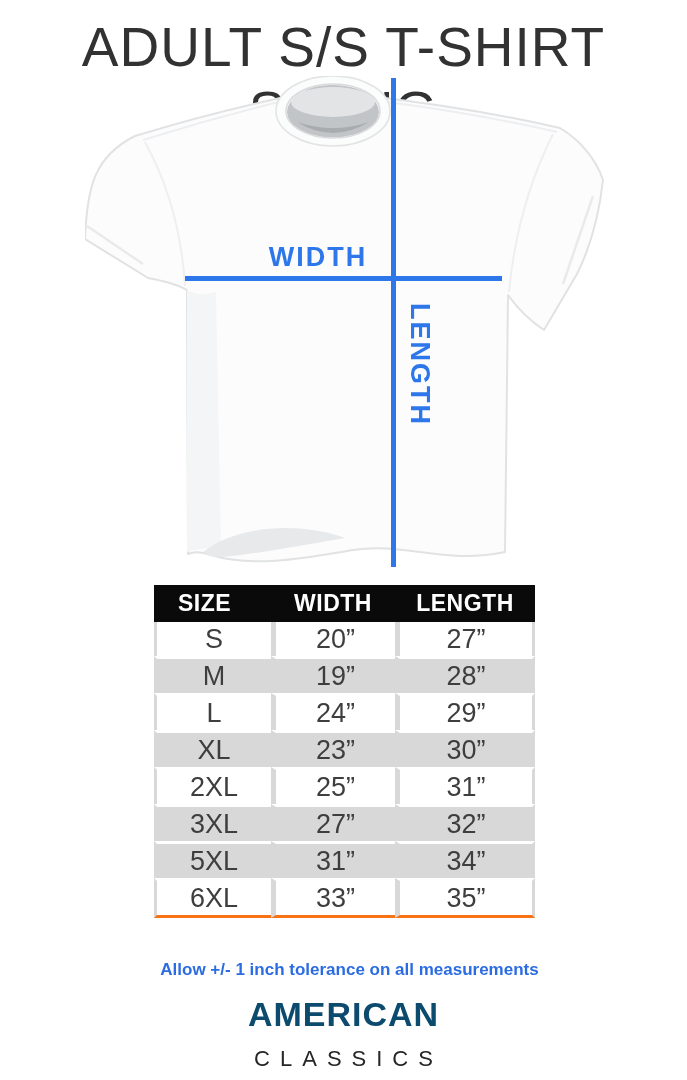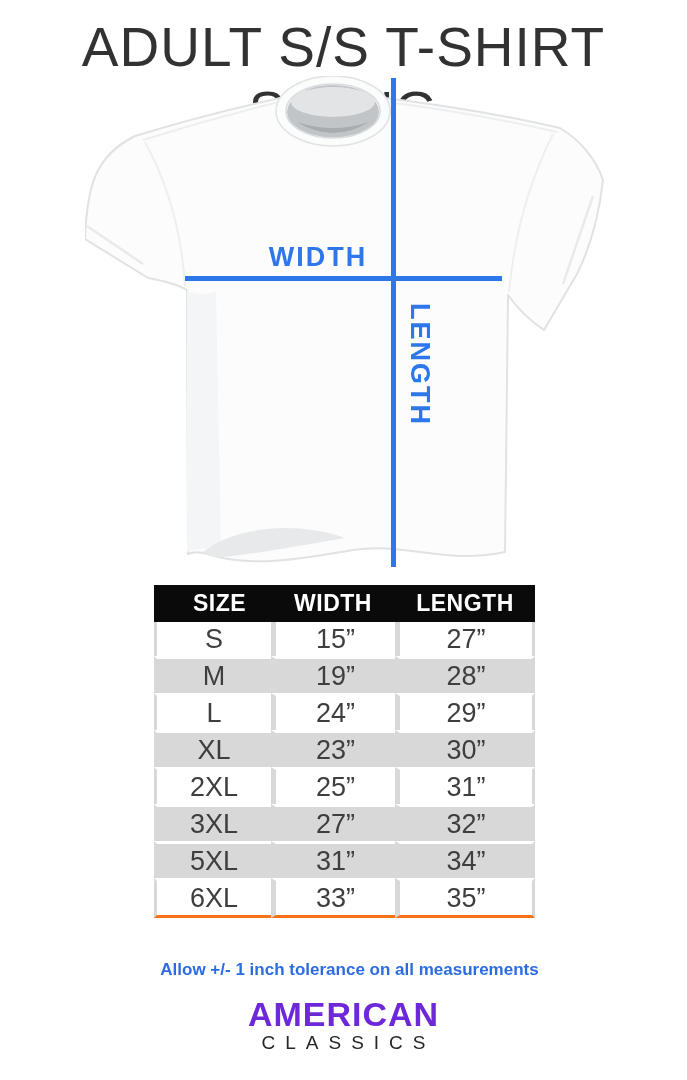--- a/index.html
+++ b/index.html
@@ -77,22 +77,22 @@
     background: #0a0a0a;
     color: #ffffff;
     font-size: 23px;
     font-weight: 700;
     height: 37px;
     letter-spacing: 0.5px;
     text-align: center;
     vertical-align: middle;
   }
   .size-table thead th.col-size {
-    text-align: center;
-    padding-left: 14px;
+    text-align: left;
+    padding-left: 24px;
   }
   .size-table tbody td {
     height: 34px;
     text-align: center;
     vertical-align: middle;
     font-size: 27px;
     font-weight: 400;
     color: #3e3e3e;
     background: #ffffff;
     line-height: 34px;
@@ -118,27 +118,27 @@
   .brand {
     position: absolute;
     top: 997px; left: 0; right: 0;
     text-align: center;
   }
   .brand-primary {
     display: block;
     font-size: 34px;
     font-weight: 800;
     letter-spacing: 1px;
-    color: #6d28d9;
+    color: #0c4a6e;
     line-height: 1.0;
   }
   .brand-secondary {
     display: block;
-    margin-top: 2px;
-    font-size: 19px;
+    margin-top: 17px;
+    font-size: 22px;
     font-weight: 400;
     letter-spacing: 10px;
     padding-left: 10px; 
     color: #262626;
     line-height: 1.0;
   }
 </style>
 </head>
 <body>
 
@@ -200,21 +200,21 @@
     <thead>
       <tr>
         <th class="col-size">SIZE</th>
         <th>WIDTH</th>
         <th>LENGTH</th>
       </tr>
     </thead>
     <tbody>
       <tr>
         <td>S</td>
-        <td>15”</td>
+        <td>20”</td>
         <td>27”</td>
       </tr>
       <tr class="alt">
         <td>M</td>
         <td>19”</td>
         <td>28”</td>
       </tr>
       <tr>
         <td>L</td>
         <td>24”</td>

